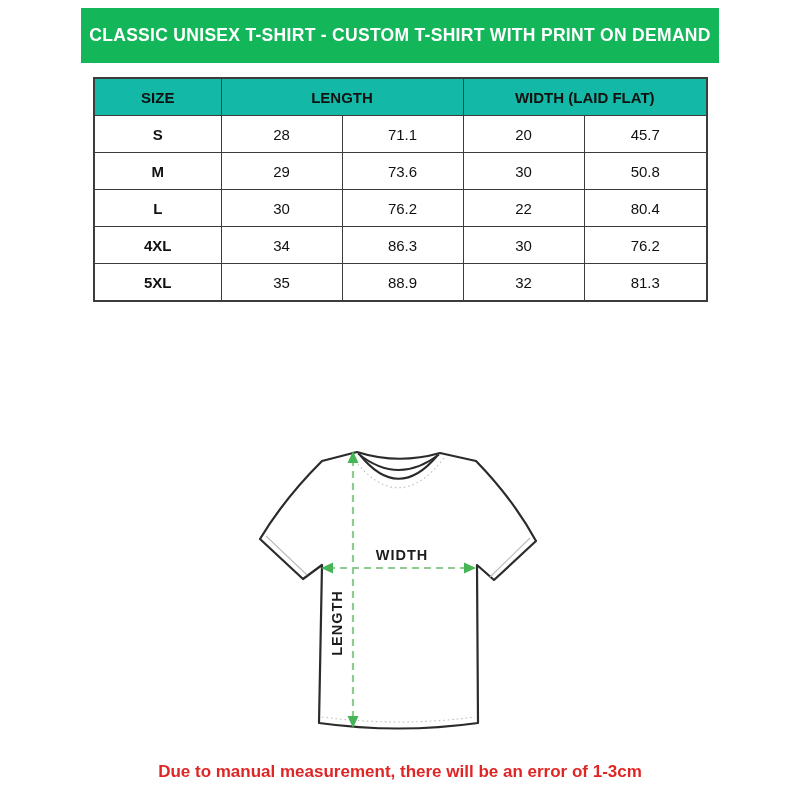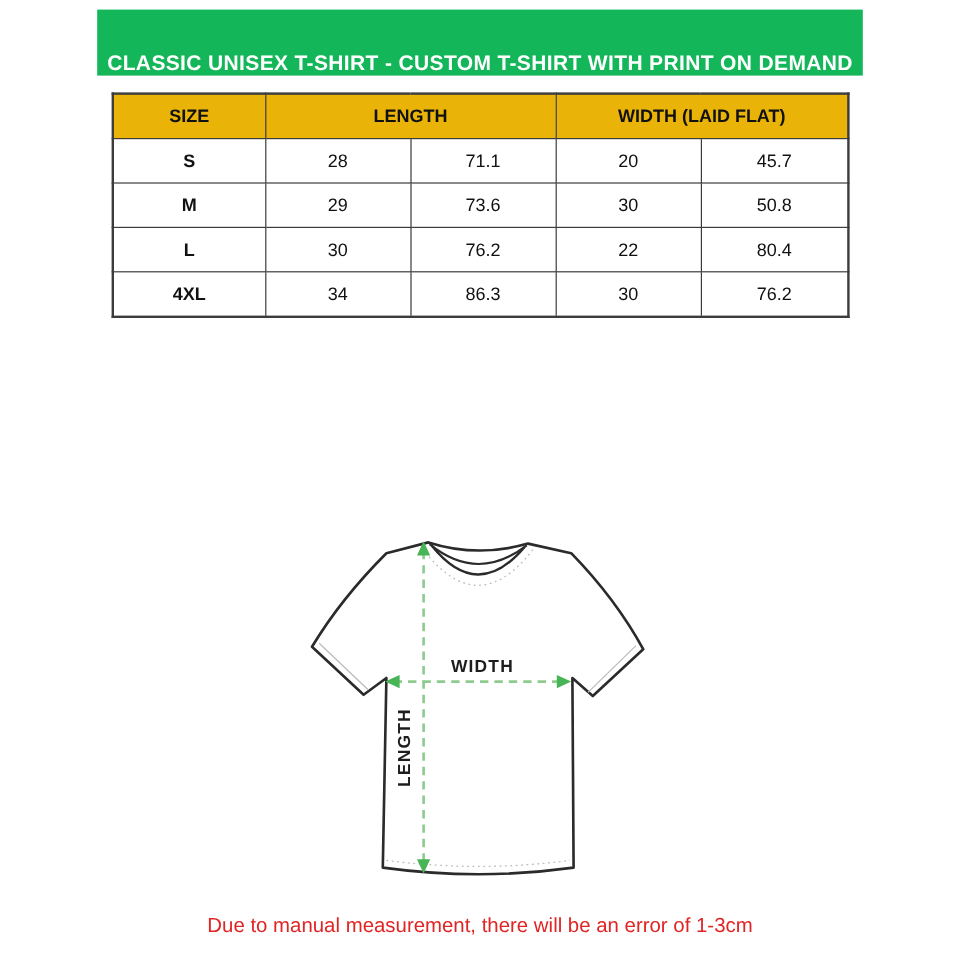--- a/index.html
+++ b/index.html
@@ -4,49 +4,49 @@
 <style>
   html,body{margin:0;padding:0;}
   body{
     width:800px;height:800px;position:relative;background:#ffffff;
     font-family:"Liberation Sans","DejaVu Sans",sans-serif;
     -webkit-font-smoothing:antialiased;
   }
   
   .banner{
     position:absolute;left:81px;top:8px;width:638px;height:55px;
-    background:#14b65a;display:flex;align-items:flex-end;justify-content:center;
+    background:#14b65a;display:flex;align-items:center;justify-content:center;
   }
   .banner span{
     color:#ffffff;font-weight:bold;font-size:17.5px;letter-spacing:.3px;white-space:nowrap;
   }
   
   table.size-chart{
     position:absolute;left:93px;top:77px;width:613px;
     border-collapse:collapse;table-layout:fixed;
     border:2.5px solid #3c3c3c;
   }
   table.size-chart td,table.size-chart th{
     border:1.8px solid #3c3c3c;height:36px;padding:0;
     text-align:center;vertical-align:middle;
     font-size:15px;color:#111;background:#ffffff;
   }
-  table.size-chart th{font-weight:bold;background:#eab308;}
+  table.size-chart th{font-weight:bold;background:#14b8a6;}
   td.shaded{background:#f0f0f0;}
   td.size-col{background:#f0f0f0;font-weight:bold;}
   
   svg.tshirt{position:absolute;left:230px;top:440px;}
   .measure-label{
     font-family:"Liberation Sans","DejaVu Sans",sans-serif;
     font-size:14.5px;font-weight:bold;fill:#1d1d1d;letter-spacing:1px;
   }
   
   .note{
     position:absolute;left:0;top:762px;width:800px;text-align:center;
-    color:#e02525;font-weight:normal;font-size:17px;
+    color:#e02525;font-weight:bold;font-size:17px;
   }
 </style>
 </head>
 <body>
 
 <div class="banner">
   <span>CLASSIC UNISEX T-SHIRT - CUSTOM T-SHIRT WITH PRINT ON DEMAND</span>
 </div>
 
 <table class="size-chart">
@@ -84,20 +84,27 @@
     <td>22</td>
     <td class="shaded">80.4</td>
   </tr>
   <tr>
     <td class="size-col">4XL</td>
     <td>34</td>
     <td class="shaded">86.3</td>
     <td>30</td>
     <td class="shaded">76.2</td>
   </tr>
+  <tr>
+    <td class="size-col">5XL</td>
+    <td>35</td>
+    <td class="shaded">88.9</td>
+    <td>32</td>
+    <td class="shaded">81.3</td>
+  </tr>
 </tbody>
   </table>
 
 <svg class="tshirt" width="345" height="302" viewBox="230 440 345 302">
 
   <path d="M 357,452 L 322,461 Q 284,499 260,539 L 303,579 L 322,565 L 319,723
            Q 399,734 478,723 L 477,565 L 494,580 L 536,541 Q 513,499 476,461
            L 440,453 Q 398,465 357,452 Z" fill="#ffffff" stroke="#2b2b2b" stroke-width="2.2" stroke-linejoin="round"></path>
 
   <path d="M 358,453.5 Q 398,486 439,454.5" fill="none" stroke="#2b2b2b" stroke-width="1.8"></path>

